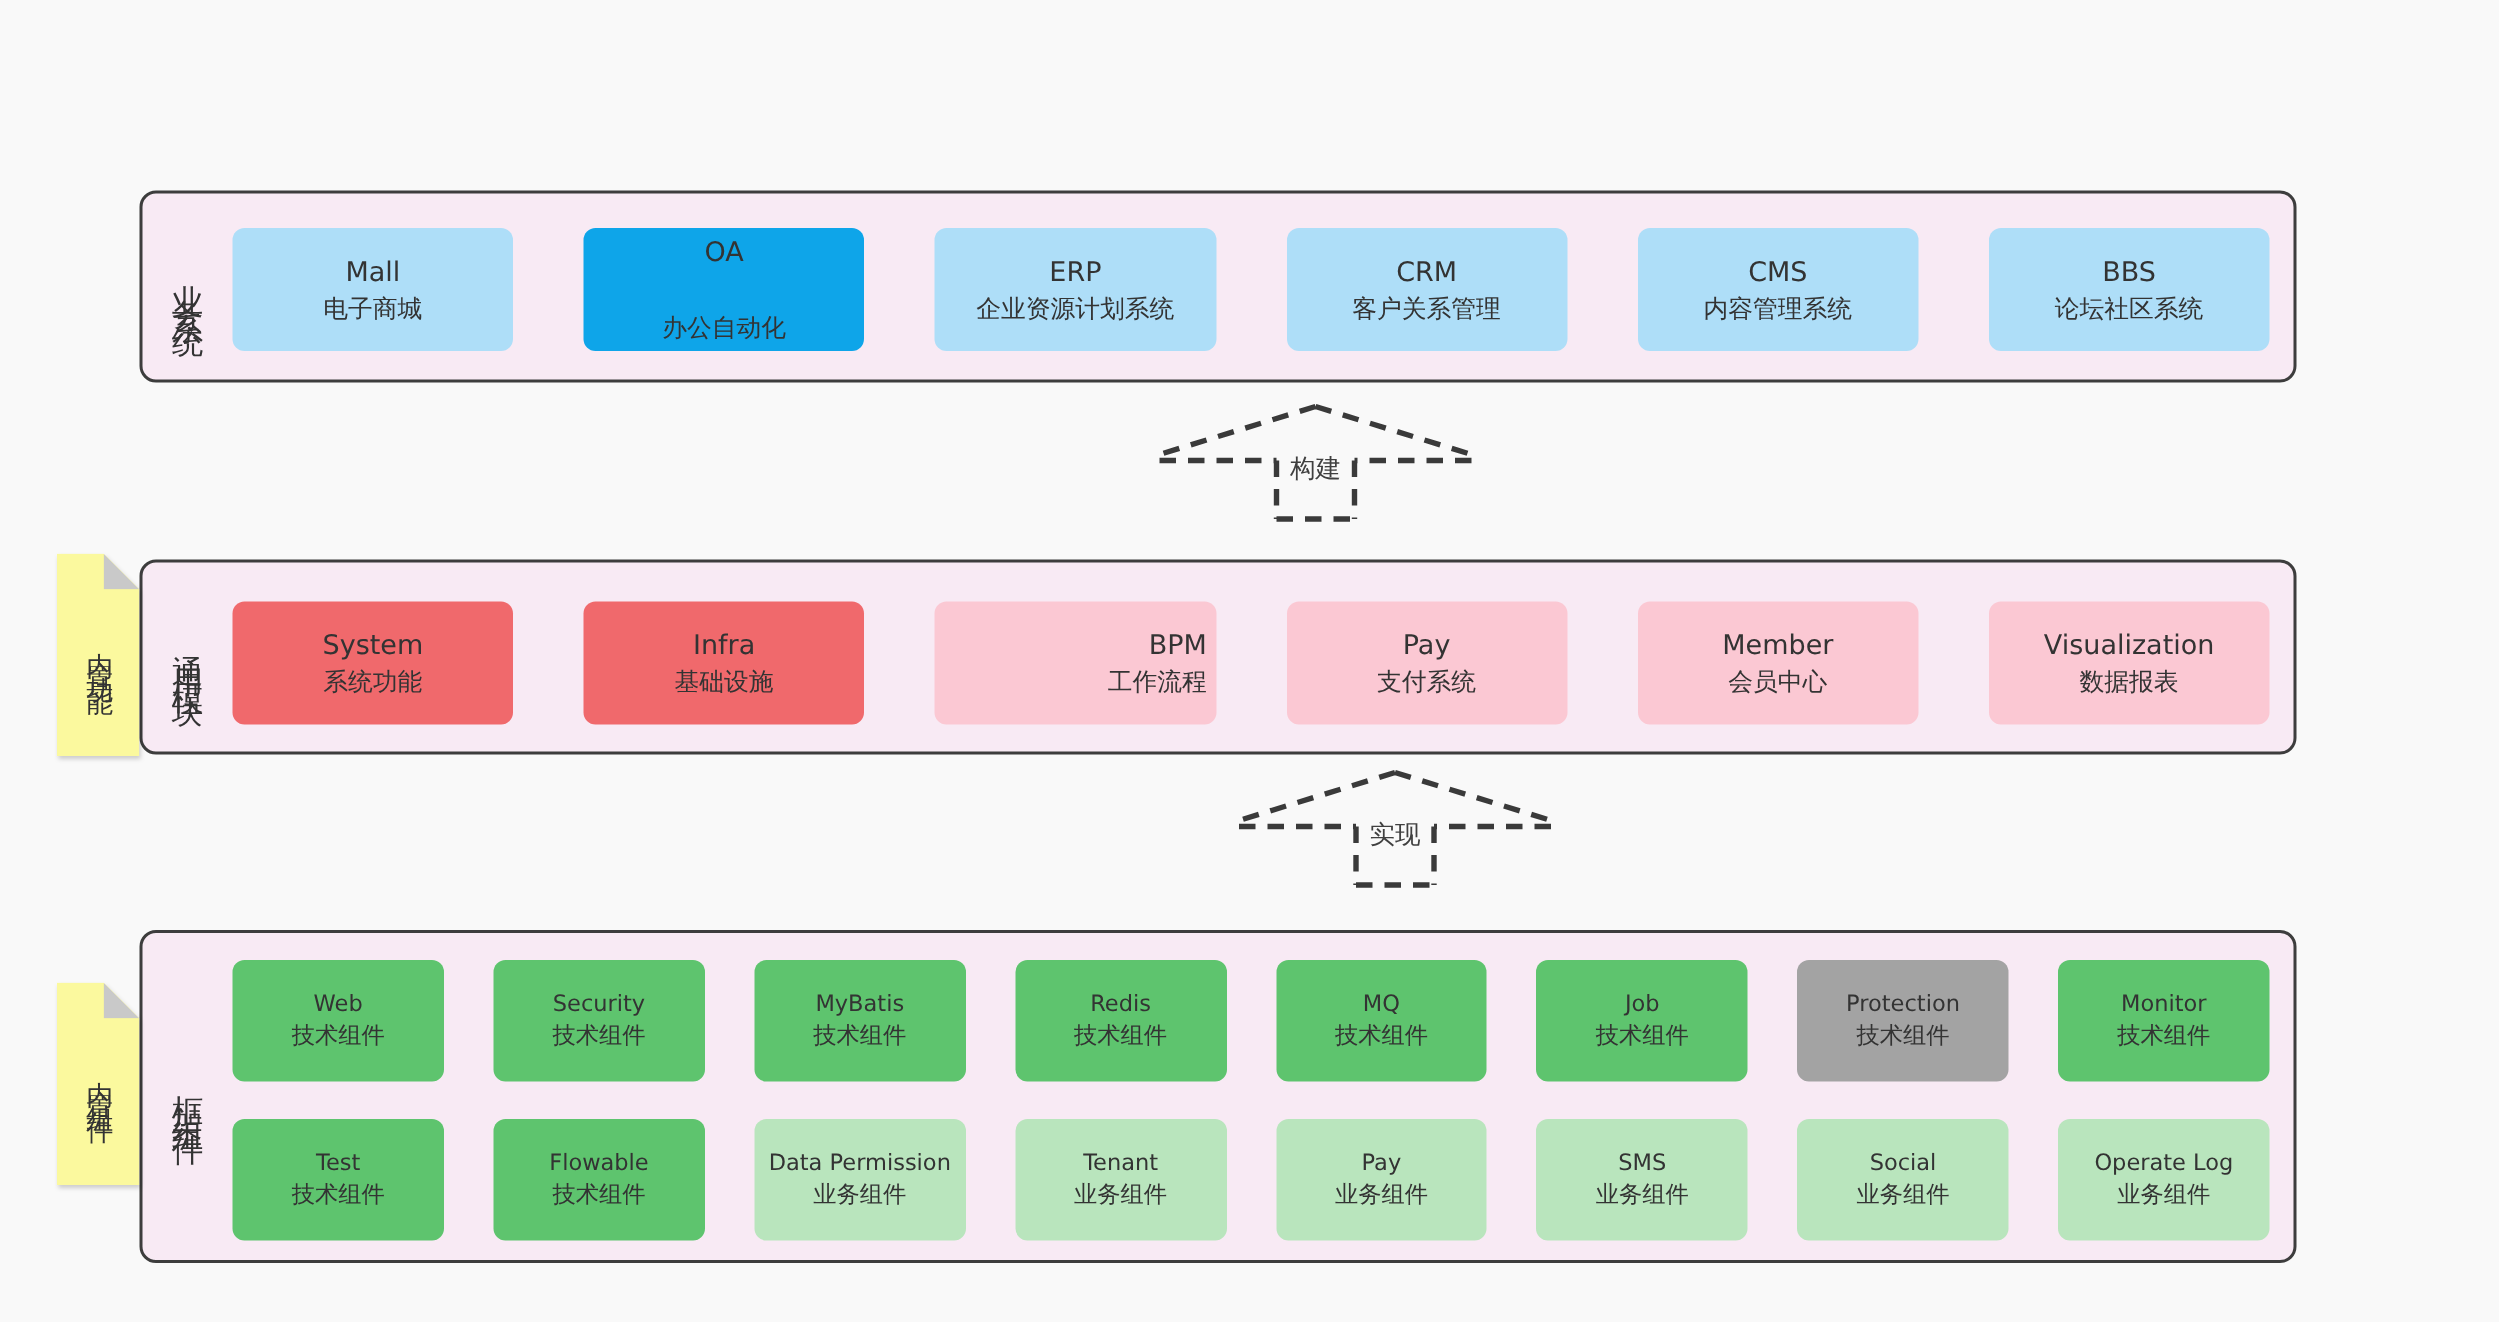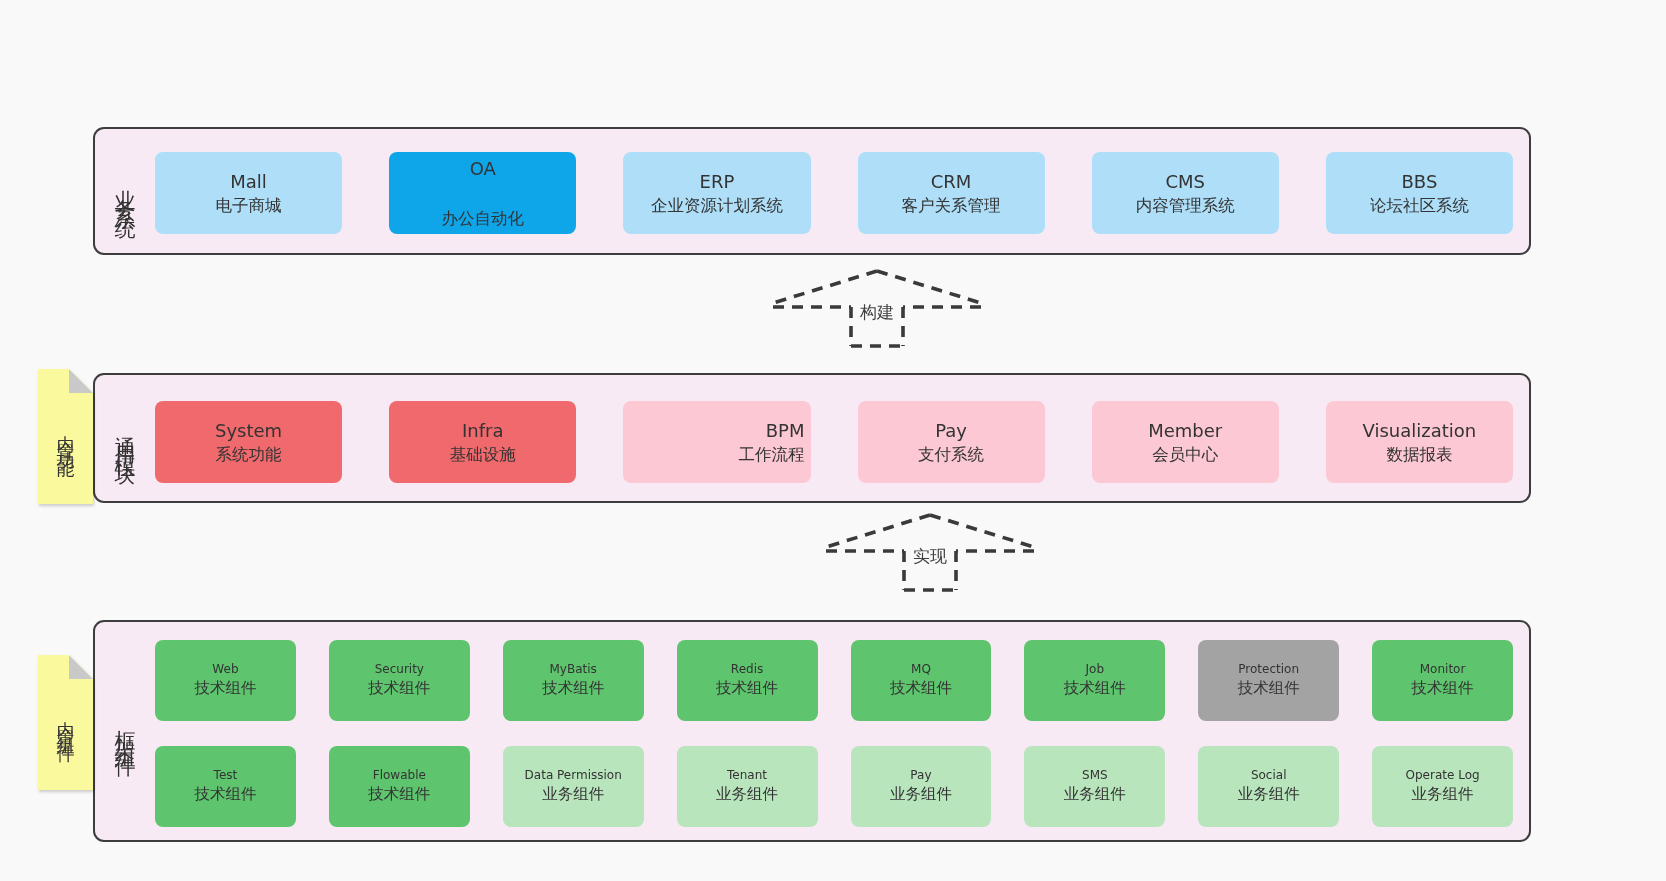--- a/index.html
+++ b/index.html
@@ -32,21 +32,21 @@
   #layer-business .boxes{top:23px;}
   #layer-modules .boxes{top:26px;}
   #layer-components .boxes{top:18px;}
   .box{
     border-radius:8px;display:flex;flex-direction:column;
     justify-content:center;align-items:center;text-align:center;
     line-height:1.4;padding:2px 6px;box-sizing:border-box;color:#333;
   }
   .cols-6 .box-title{font-size:18px;}
   .cols-6 .box-sub{font-size:16.5px;}
-  .cols-8 .box-title{font-size:12px;line-height:1.25;}
+  .cols-8 .box-title{font-size:15px;line-height:1.25;}
   .cols-8 .box-sub{font-size:15.5px;line-height:1.45;}
   
   .note-wrap{position:absolute;left:38px;width:55px;height:135px;
     filter:drop-shadow(1px 2px 1.5px rgba(0,0,0,0.18));}
   #note-modules{top:369px;}
   #note-components{top:655px;}
   .note{
     width:100%;height:100%;background:#fbf99e;position:relative;
     clip-path:polygon(0 0,calc(100% - 24px) 0,100% 24px,100% 100%,0 100%);
   }

